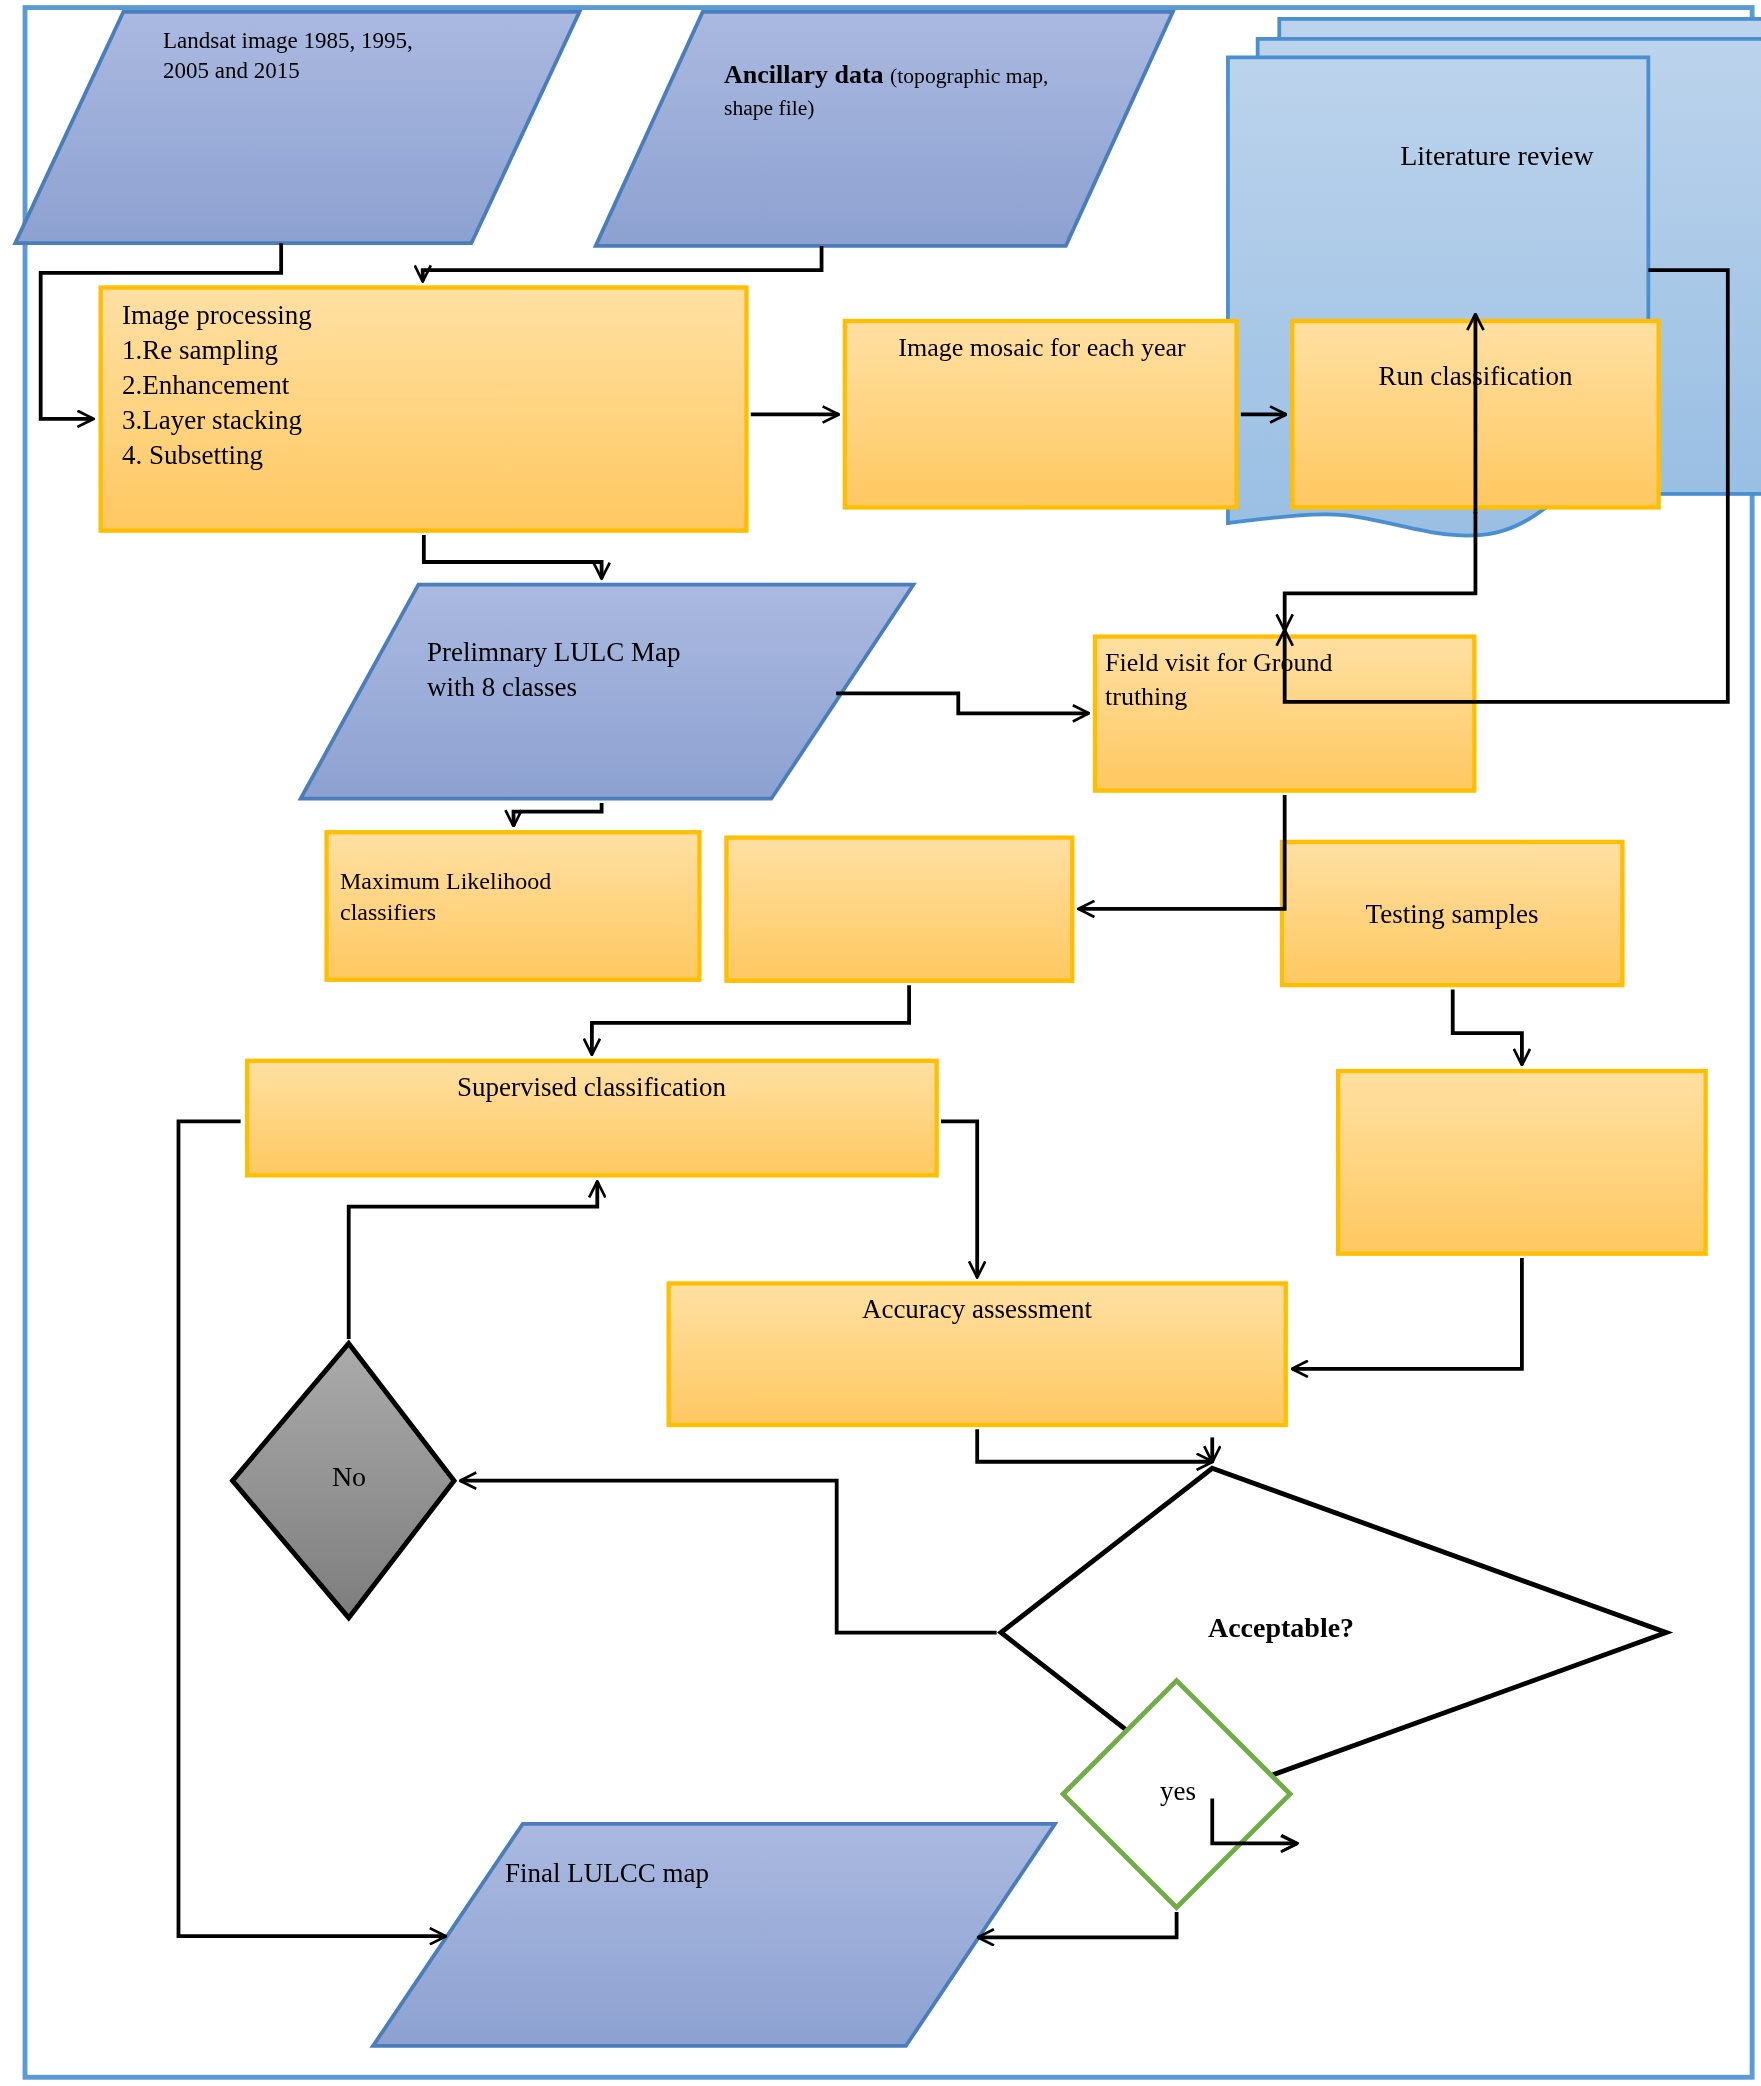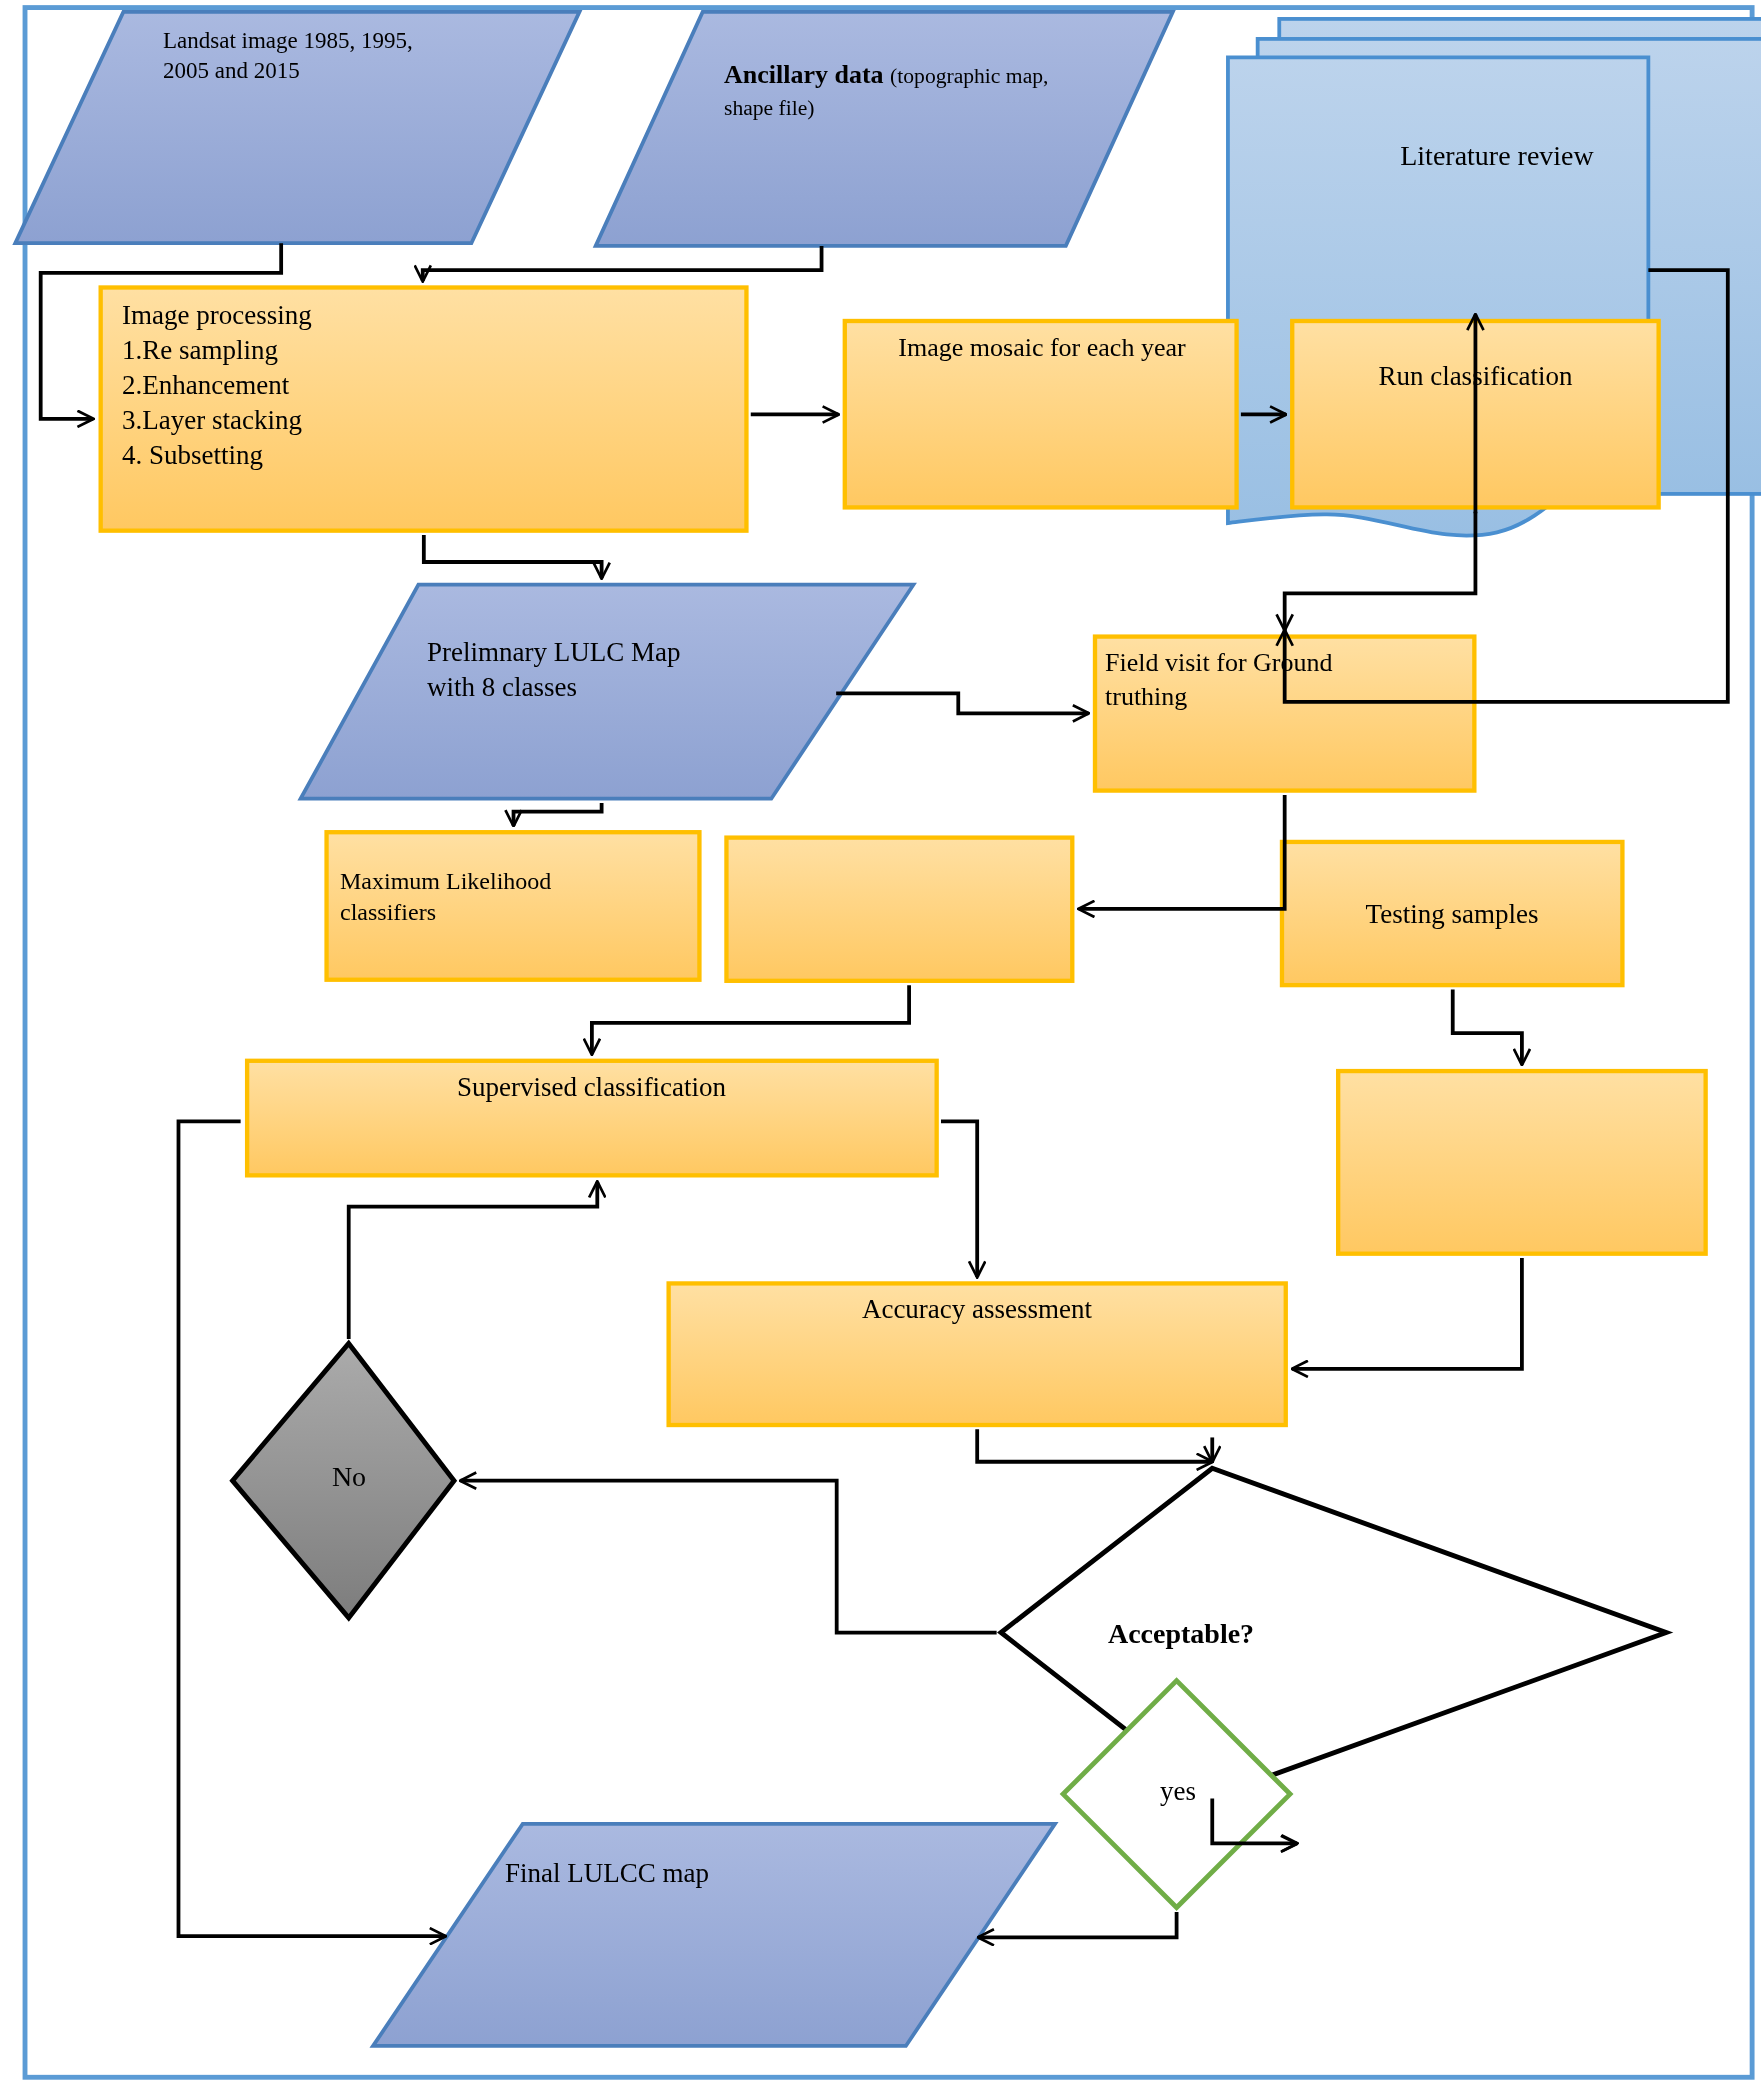--- a/index.html
+++ b/index.html
@@ -217,20 +217,20 @@
 
   <div class="lbl c" style="left:1287px;top:897px;width:330px;font-size:27px;">Testing samples</div>
 
   <div class="lbl c" style="left:252px;top:1070px;width:679px;font-size:27px;">Supervised classification</div>
 
 
   <div class="lbl c" style="left:674px;top:1292px;width:606px;font-size:27px;">Accuracy assessment</div>
 
   <div class="lbl c" style="left:295px;top:1459px;width:108px;font-size:28px;text-align:center;">No</div>
 
-  <div class="lbl c b" style="left:1092px;top:1610px;width:178px;font-size:28px;margin-top:6px;">Acceptable?</div>
+  <div class="lbl c b" style="left:1192px;top:1610px;width:178px;font-size:28px;">Acceptable?</div>
 
   <div class="lbl c" style="left:1124px;top:1774px;width:108px;font-size:27px;">yes</div>
 
   <div class="lbl l" style="left:505px;top:1856px;width:411px;font-size:27px;">Final LULCC map</div>
 
 </div>
 
 
 </body></html>

